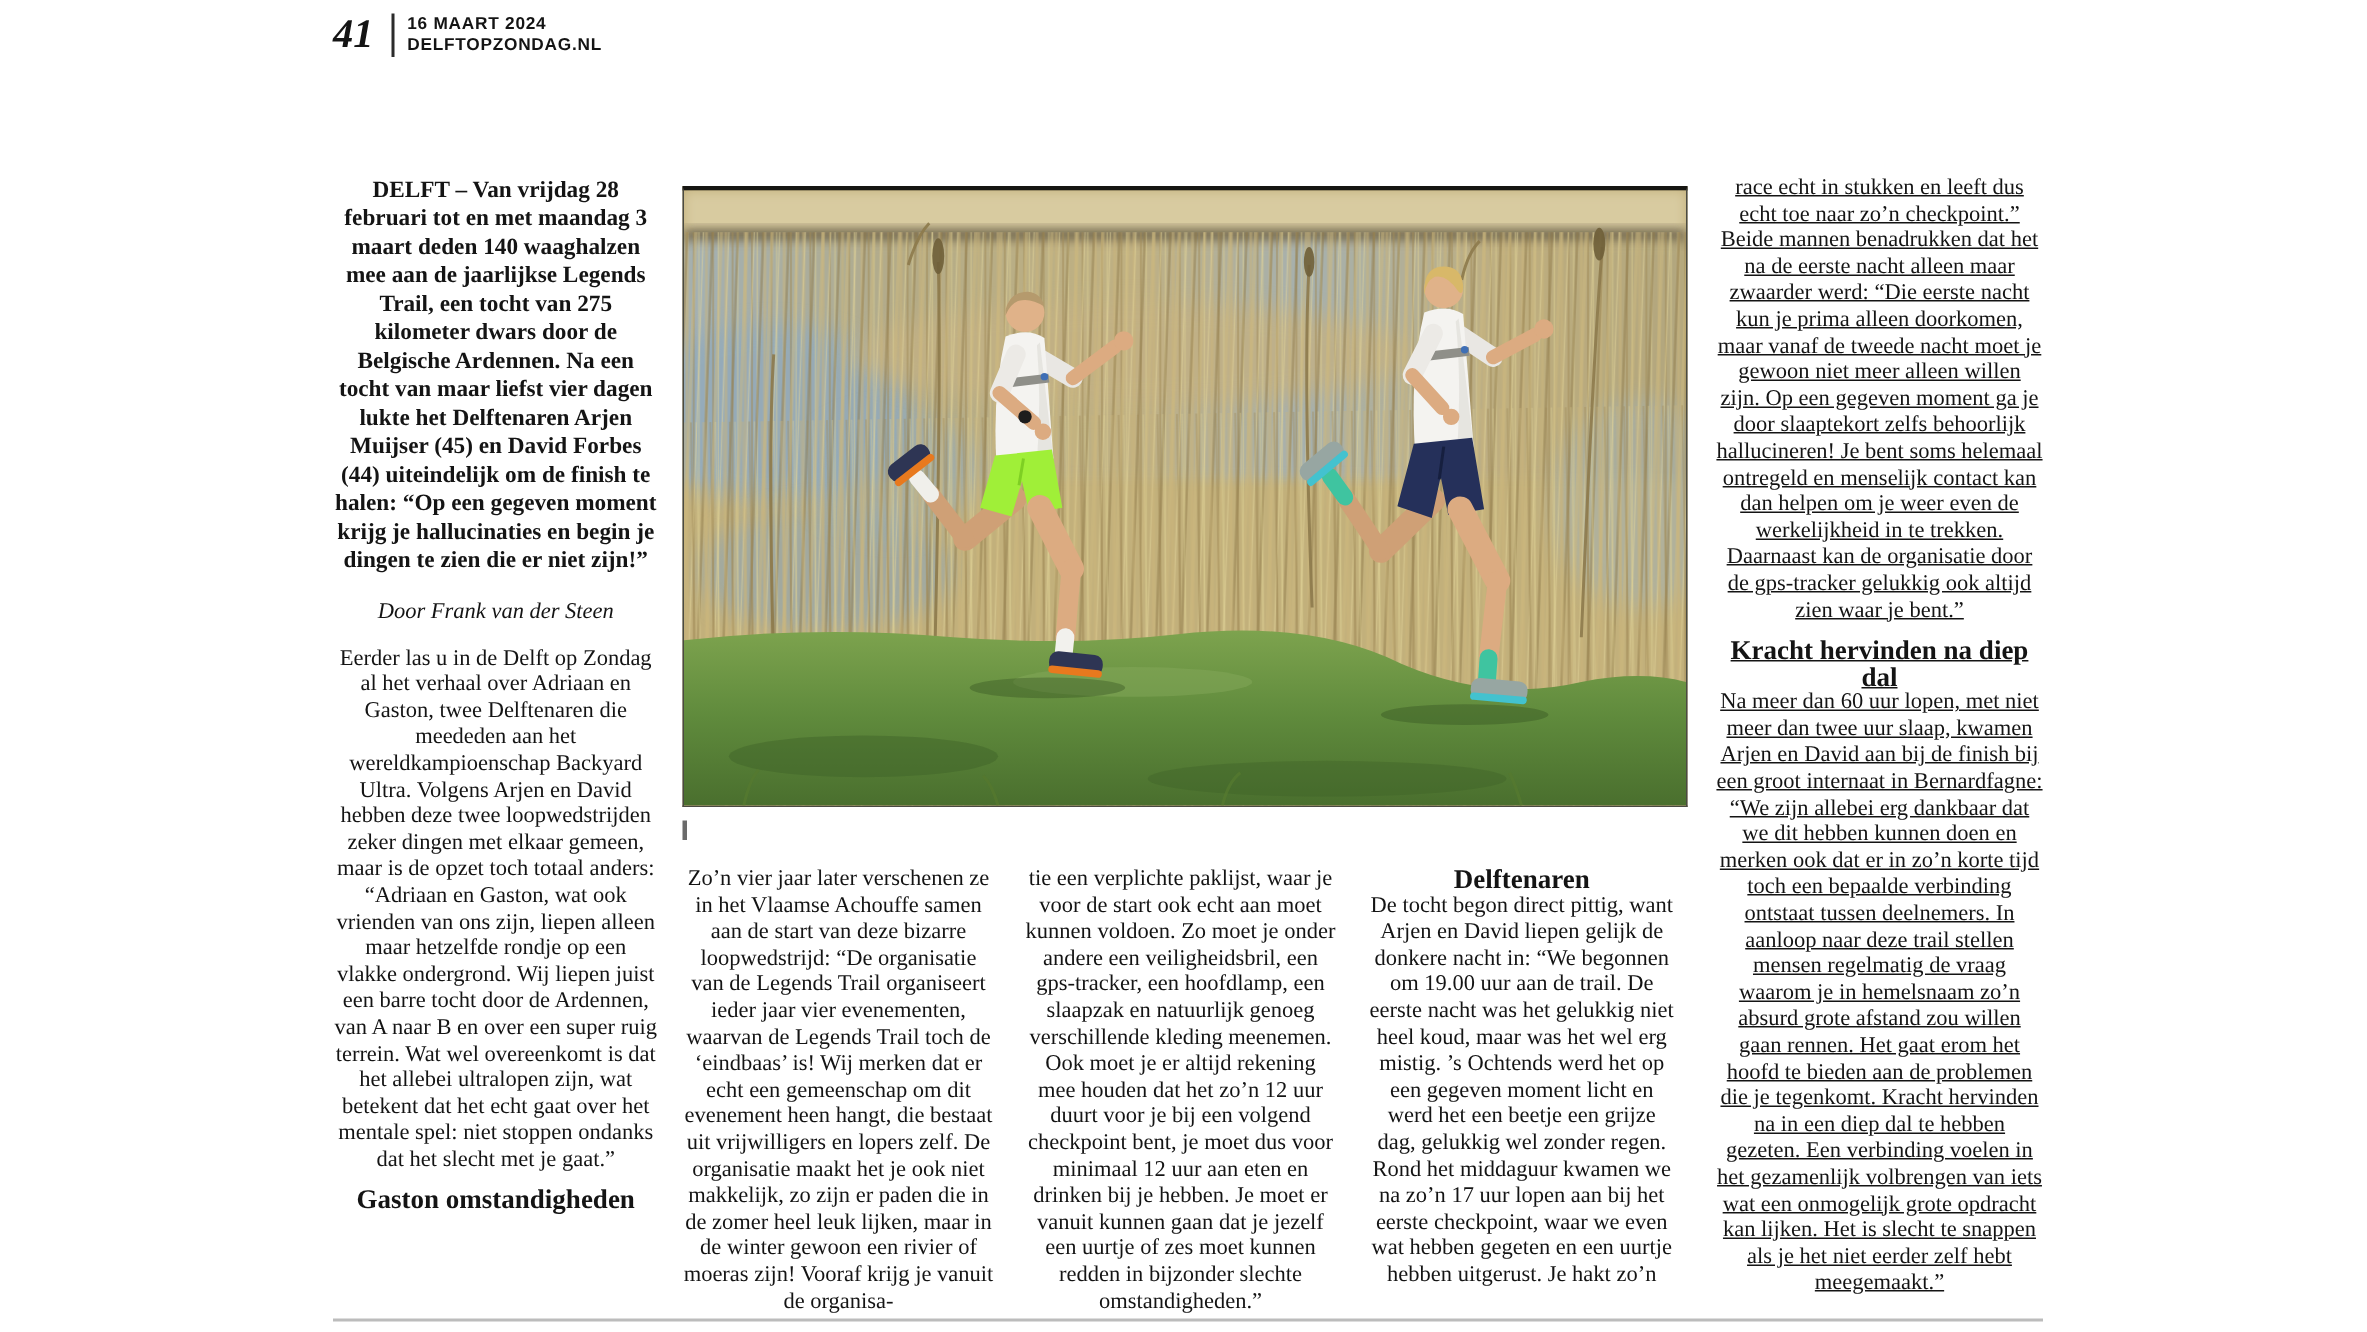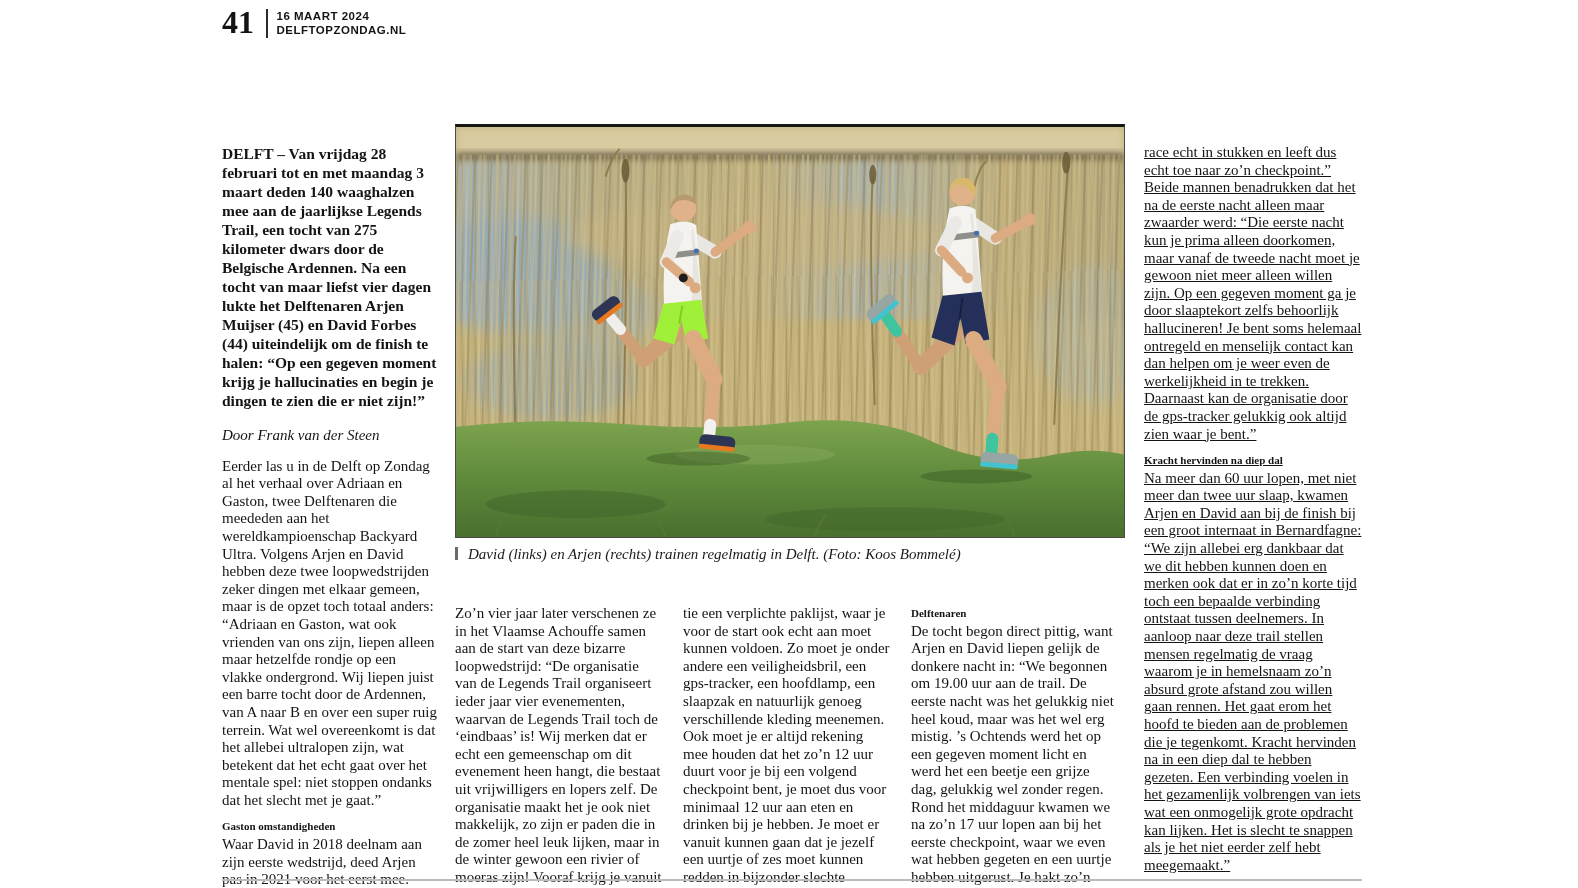--- a/index.html
+++ b/index.html
@@ -1,41 +1,41 @@
 <!DOCTYPE html>
 <html><head>
 <meta charset="utf-8">
 <style>
   html,body{margin:0;padding:0;background:#ffffff;}
   .page{position:relative;width:1578px;height:888px;background:#fff;overflow:hidden;
         font-family:"Liberation Serif","DejaVu Serif",serif;color:#141414;}
 
   
   .masthead{position:absolute;left:222px;top:7px;display:flex;align-items:flex-start;}
-  .pageno{font-size:32px;font-weight:bold;line-height:30px;letter-spacing:0;}
+  .pageno{font-size:27px;font-weight:bold;line-height:30px;letter-spacing:0;font-style:italic;}
   .mast-divider{width:1.5px;height:29px;background:#2b2b2b;margin:2px 9px 0 12px;}
   .mast-lines{font-family:"Liberation Sans","DejaVu Sans",sans-serif;font-weight:bold;
               font-size:11.5px;line-height:14px;letter-spacing:.5px;padding-top:2px;}
 
   
   .headline{position:absolute;left:221px;top:54px;width:1145px;white-space:nowrap;
             font-family:"Liberation Sans","DejaVu Sans",sans-serif;font-weight:bold;
             font-size:42px;letter-spacing:-1.5px;color:#0a0a0a;}
 
   
-  .col{position:absolute;font-size:15px;line-height:17.6px;text-align:left;margin-top:27px;}
+  .col{position:absolute;font-size:15px;line-height:17.6px;text-align:center;}
   .col p{margin:0;}
   #col1{left:222px;top:117px;width:217px;}
   #col5{left:1144px;top:117px;width:218px;text-decoration:underline;}
   #col2{left:455px;top:578px;width:208px;}
   #col3{left:683px;top:578px;width:208px;}
   #col4{left:911px;top:578px;width:207px;}
   .lede{font-weight:bold;font-size:15.5px;line-height:19px;}
   .byline{font-style:italic;margin-top:17px !important;margin-bottom:13px !important;}
-  .subhead{font-weight:bold;font-size:11px;margin-top:9px !important;}
+  .subhead{font-weight:bold;font-size:18px;margin-top:9px !important;}
 
   
   .photo-fig{position:absolute;left:455px;top:124px;width:670px;height:414px;
              box-sizing:border-box;border:1px solid #4a4a42;border-top:3px solid #161612;
              background:#c2b07b;}
   .photo-fig svg{display:block;width:100%;height:100%;}
 
   
   .caption{position:absolute;left:455px;top:545px;width:670px;display:flex;
            font-style:italic;font-size:15px;line-height:18px;color:#1a1a1a;}
@@ -56,21 +56,20 @@
       <div>DELFTOPZONDAG.NL</div>
     </div>
   </div>
 
 
   <div class="col" id="col1">
     <p class="lede">DELFT – Van vrijdag 28 februari tot en met maandag 3 maart deden 140 waaghalzen mee aan de jaarlijkse Legends Trail, een tocht van 275 kilometer dwars door de Belgische Ardennen. Na een tocht van maar liefst vier dagen lukte het Delftenaren Arjen Muijser (45) en David Forbes (44) uiteindelijk om de finish te halen: “Op een gegeven moment krijg je hallucinaties en begin je dingen te zien die er niet zijn!”</p>
     <p class="byline">Door Frank van der Steen</p>
     <p>Eerder las u in de Delft op Zondag al het verhaal over Adriaan en Gaston, twee Delftenaren die meededen aan het wereldkampioenschap Backyard Ultra. Volgens Arjen en David hebben deze twee loopwedstrijden zeker dingen met elkaar gemeen, maar is de opzet toch totaal anders: “Adriaan en Gaston, wat ook vrienden van ons zijn, liepen alleen maar hetzelfde rondje op een vlakke ondergrond. Wij liepen juist een barre tocht door de Ardennen, van A naar B en over een super ruig terrein. Wat wel overeenkomt is dat het allebei ultralopen zijn, wat betekent dat het echt gaat over het mentale spel: niet stoppen ondanks dat het slecht met je gaat.”</p>
     <p class="subhead">Gaston omstandigheden</p>
-    <p>Waar David in 2018 deelnam aan zijn eerste wedstrijd, deed Arjen pas in 2021 voor het eerst mee.</p>
   </div>
 
   <figure class="photo-fig" style="margin:0">
     <svg viewBox="0 0 670 413" preserveAspectRatio="none">
       <defs>
         <filter id="b8" x="-40%" y="-40%" width="180%" height="180%">
             <feGaussianBlur stdDeviation="8"></feGaussianBlur>
           </filter>
         <filter id="b4" x="-40%" y="-40%" width="180%" height="180%">
             <feGaussianBlur stdDeviation="4"></feGaussianBlur>
@@ -202,21 +201,20 @@
         <path d="M40 413 q 4 -18 10 -24"></path>
           <path d="M210 413 q -4 -14 -10 -20"></path>
         <path d="M360 413 q 4 -16 12 -22"></path>
           <path d="M560 413 q -4 -14 -8 -22"></path>
       </g>
     </svg>
   </figure>
 
   <div class="caption">
     <span class="caption-bar"></span>
-    <span>David (links) en Arjen (rechts) trainen regelmatig in Delft. (Foto: Koos Bommelé)</span>
   </div>
 
   <div class="col" id="col2">
     <p>Zo’n vier jaar later verschenen ze in het Vlaamse Achouffe samen aan de start van deze bizarre loopwedstrijd: “De organisatie van de Legends Trail organiseert ieder jaar vier evenementen, waarvan de Legends Trail toch de ‘eindbaas’ is! Wij merken dat er echt een gemeenschap om dit evenement heen hangt, die bestaat uit vrijwilligers en lopers zelf. De organisatie maakt het je ook niet makkelijk, zo zijn er paden die in de zomer heel leuk lijken, maar in de winter gewoon een rivier of moeras zijn! Vooraf krijg je vanuit de organisa-</p>
   </div>
   <div class="col" id="col3">
     <p>tie een verplichte paklijst, waar je voor de start ook echt aan moet kunnen voldoen. Zo moet je onder andere een veiligheidsbril, een gps-tracker, een hoofdlamp, een slaapzak en natuurlijk genoeg verschillende kleding meenemen. Ook moet je er altijd rekening mee houden dat het zo’n 12 uur duurt voor je bij een volgend checkpoint bent, je moet dus voor minimaal 12 uur aan eten en drinken bij je hebben. Je moet er vanuit kunnen gaan dat je jezelf een uurtje of zes moet kunnen redden in bijzonder slechte omstandigheden.”</p>
   </div>
   <div class="col" id="col4">
     <p class="subhead" style="margin-top:0 !important">Delftenaren</p>

